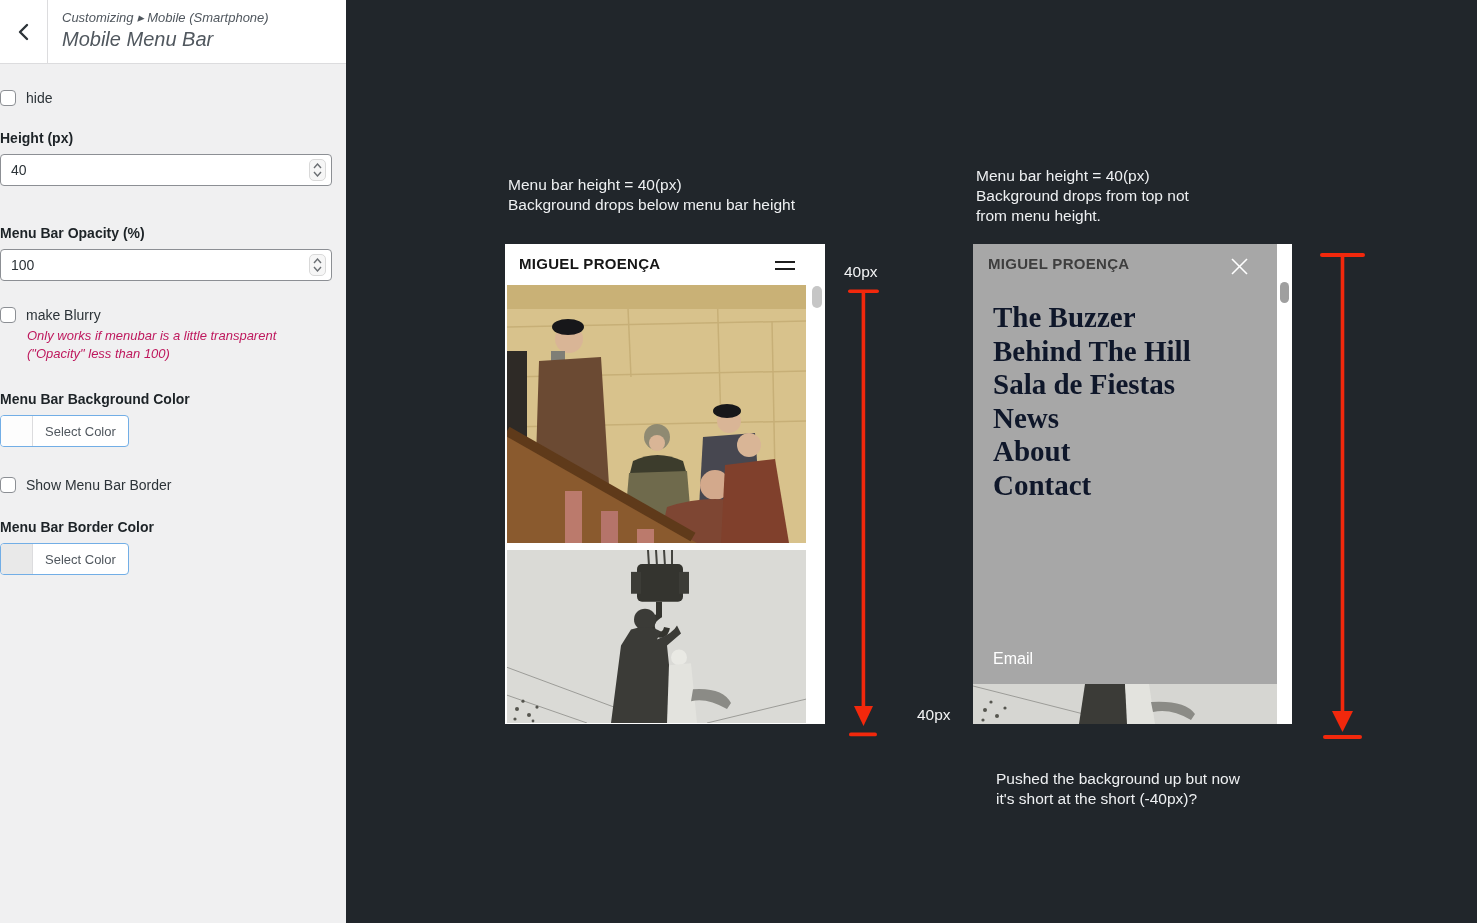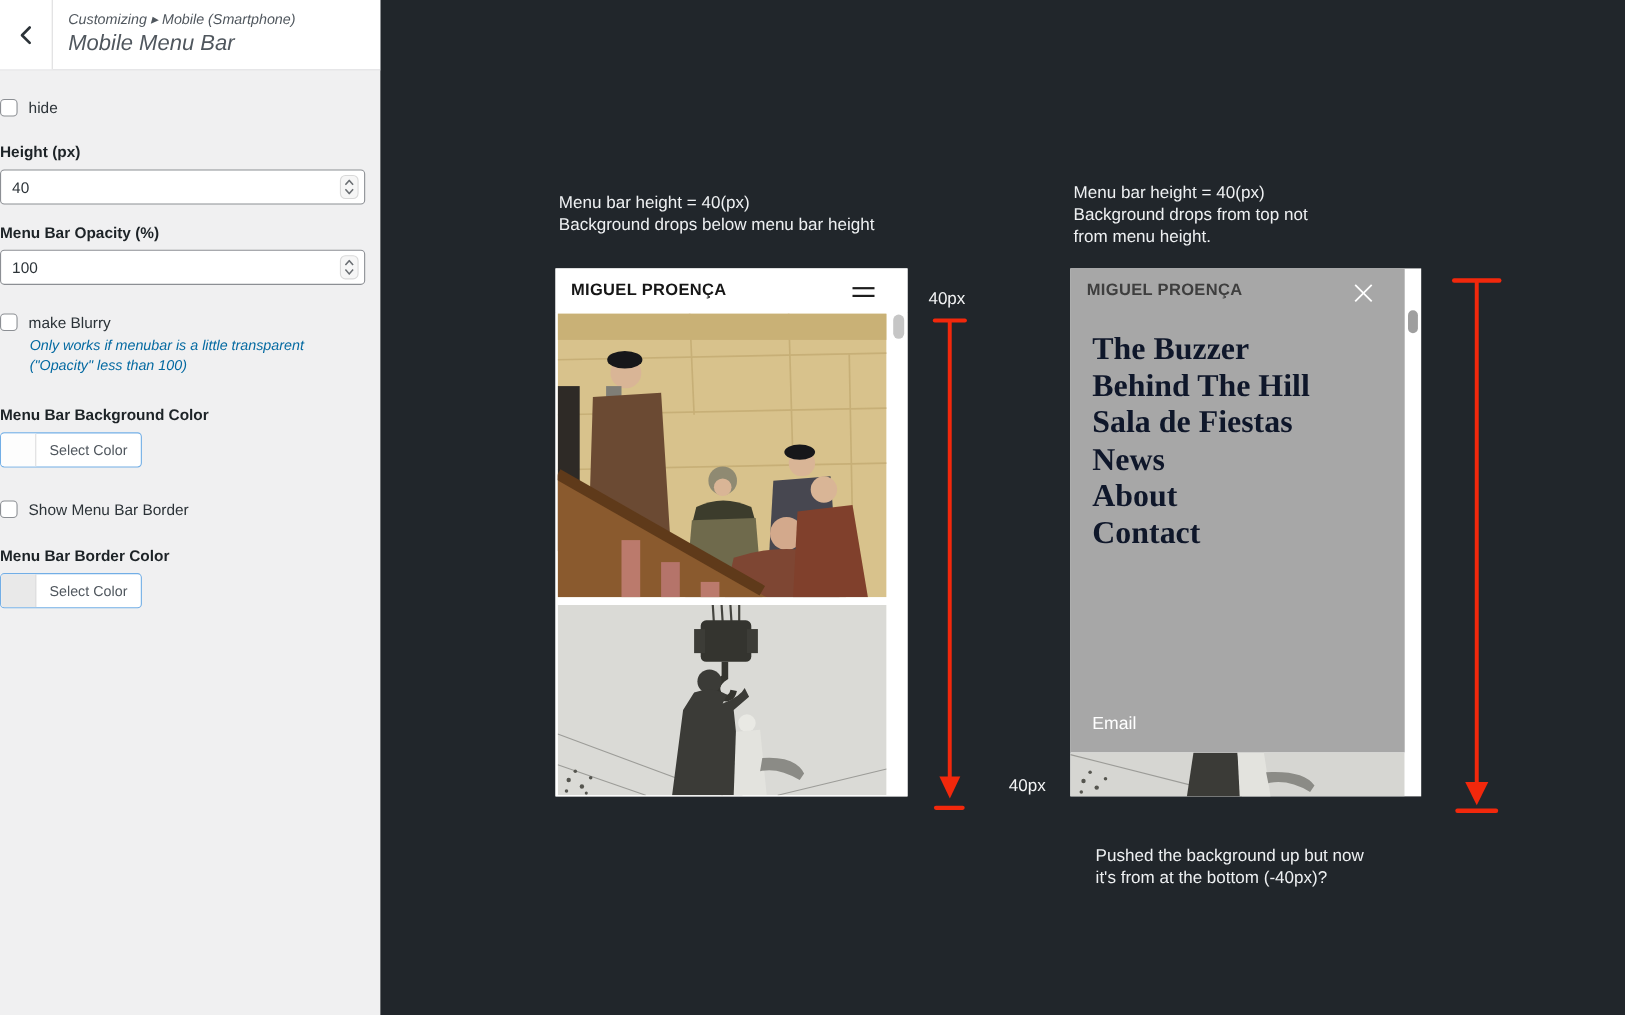--- a/index.html
+++ b/index.html
@@ -15,26 +15,26 @@
   .header-text { padding:10px 0 0 14px; }
   .breadcrumb { font-size:13px; color:#50575e; }
   .panel-title { font-size:20px; color:#50575e; margin-top:3px; font-weight:400; }
 
   .controls { padding:26px 14px 0 0; color:#1d2327; font-size:14px; }
   .check-row { display:flex; align-items:center; }
   .checkbox { width:16px; height:16px; background:#fff; border:1px solid #8c8f94; border-radius:4px; margin-right:10px; flex:0 0 auto; cursor:pointer; }
   .check-label { color:#2c3338; }
   .ctl-label { font-weight:700; color:#1d2327; margin:0 0 8px 0; }
   .row-hide { margin-bottom:24px; }
-  .num-wrap { position:relative; margin-bottom:17px; }
+  .num-wrap { position:relative; margin-bottom:39px; }
   .num-input { width:100%; height:32px; border:1px solid #8c8f94; border-radius:4px; background:#fff; padding:0 30px 0 10px; font-size:14px; color:#2c3338; font-family:"Liberation Sans", sans-serif; }
   .stepper { position:absolute; right:6px; top:5px; width:17px; height:22px; background:#f6f6f6; border:1px solid #d9d9d9; border-radius:5px; display:flex; flex-direction:column; align-items:center; justify-content:center; gap:2px; cursor:pointer; }
   .num-wrap.second { margin-bottom:26px; }
   .row-blurry { margin-bottom:4px; }
-  .blurry-note { margin:2px 0 28px 27px; font-style:italic; font-size:13px; color:#0369a1; line-height:18px; }
+  .blurry-note { margin:2px 0 28px 27px; font-style:italic; font-size:13px; color:#be185d; line-height:18px; }
   .color-btn { display:inline-flex; align-items:stretch; height:32px; background:#fff; border:1px solid #72aee6; border-radius:4px; margin-bottom:30px; cursor:pointer; overflow:hidden; }
   .color-swatch { width:32px; border-right:1px solid #dcdcde; }
   .color-swatch.white { background:#fdfdfd; }
   .color-swatch.gray { background:#e9e9e9; }
   .color-btn-text { display:flex; align-items:center; padding:0 12px; font-size:13px; color:#50575e; }
   .row-border { margin-bottom:26px; }
 
   
   .preview { position:absolute; left:346px; top:0; width:1131px; height:923px; background:#21262b; }
   .note-text { position:absolute; color:#eef0f2; font-size:15.5px; line-height:20px; }
@@ -295,17 +295,17 @@
 
     <svg class="arrow-svg" style="left:972px; top:251px;" width="50" height="490" viewBox="0 0 50 490">
       <rect x="2" y="2" width="45" height="4" rx="2" fill="#f2280c"></rect>
       <rect x="22.7" y="4" width="3.6" height="458" fill="#f2280c"></rect>
       <polygon points="14,460 35,460 24.5,481" fill="#f2280c"></polygon>
       <rect x="5" y="484" width="39" height="4" rx="2" fill="#f2280c"></rect>
     </svg>
 
     <div class="note-text" style="left:650px; top:769px;">
       <div>Pushed the background up but now</div>
-      <div>it's from at the bottom (-40px)?</div>
+      <div>it's short at the short (-40px)?</div>
     </div>
 
   </div>
 </div>
 
 </body></html>

